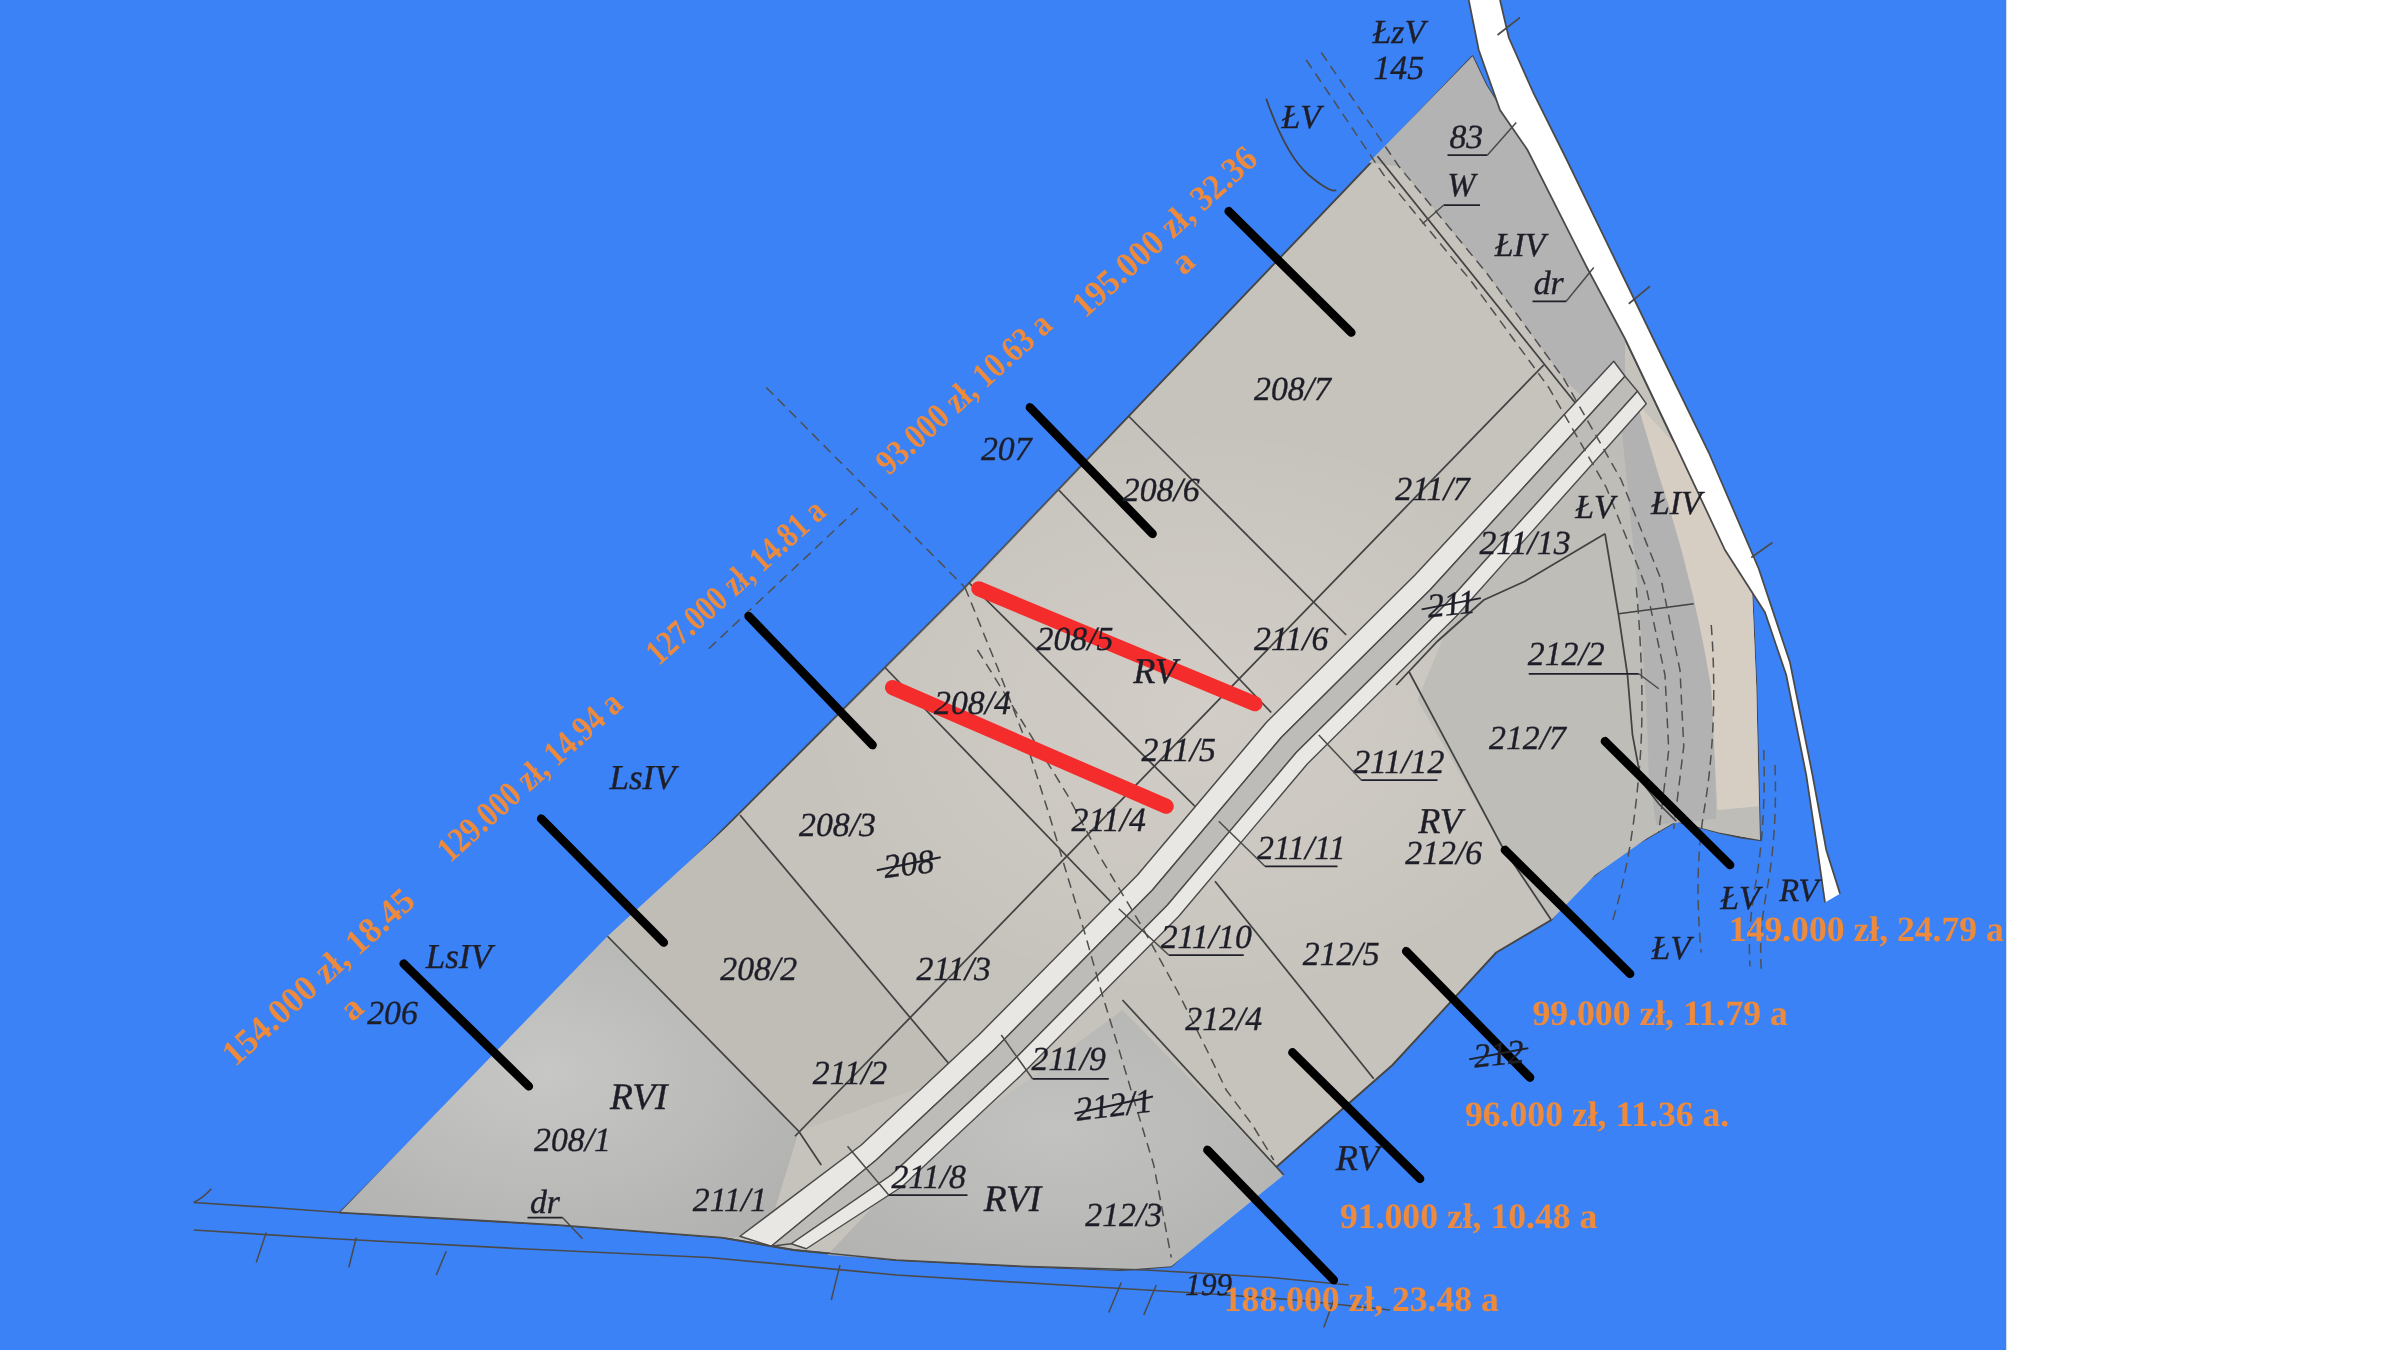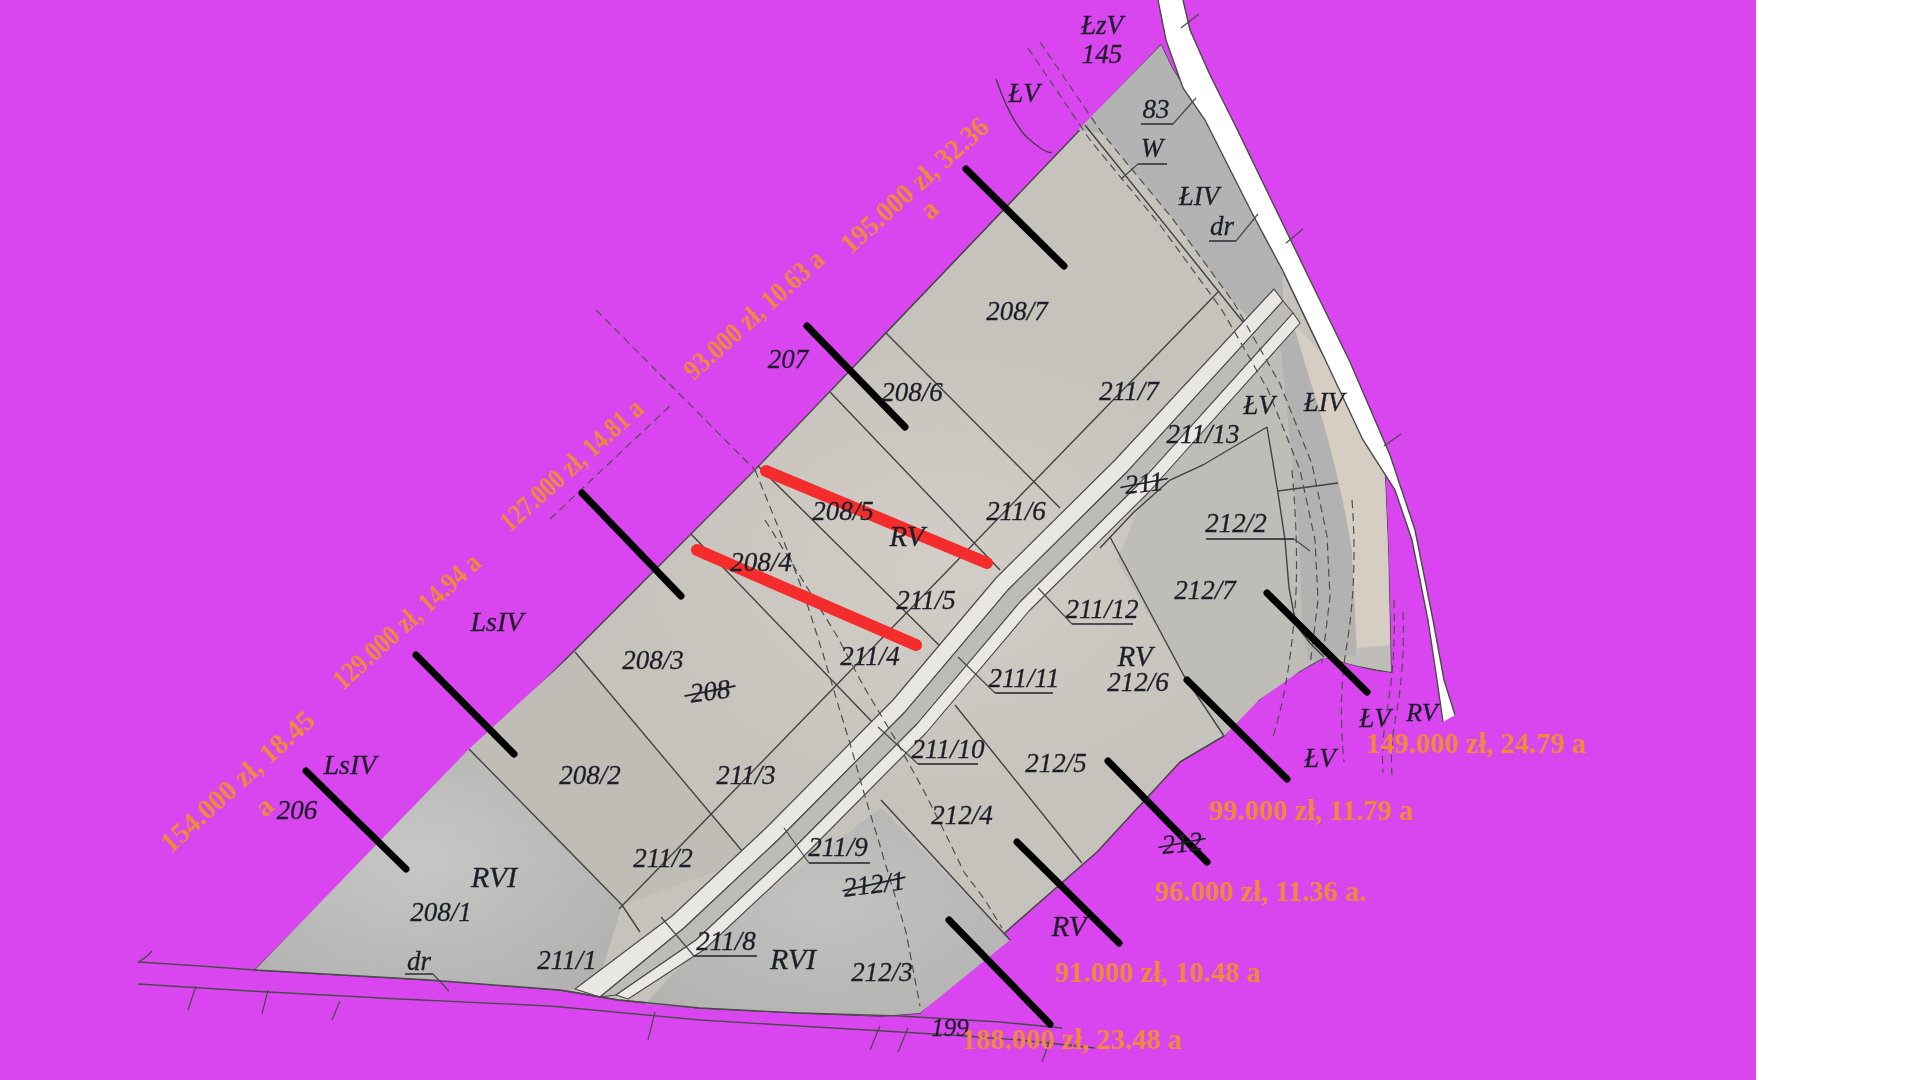--- a/index.html
+++ b/index.html
@@ -1,16 +1,16 @@
 <!DOCTYPE html>
 <html><head>
 <meta charset="utf-8">
 <style>
   html,body{margin:0;padding:0;background:#ffffff;}
-  .page{width:1756px;height:1080px;position:relative;overflow:hidden;background:#d946ef;}
+  .page{width:1588px;height:1080px;position:relative;overflow:hidden;background:#3b82f6;padding-left:17px;}
   text{font-family:"Liberation Serif", serif;}
 </style>
 </head>
 <body>
 <div class="page">
 <svg width="1920" height="1080" viewBox="0 0 1920 1080">
 <defs>
 <radialGradient id="gBL" cx="45%" cy="45%" r="65%">
   <stop offset="0%" stop-color="#c7c7c5"></stop>
   <stop offset="100%" stop-color="#b2b2b0"></stop>

